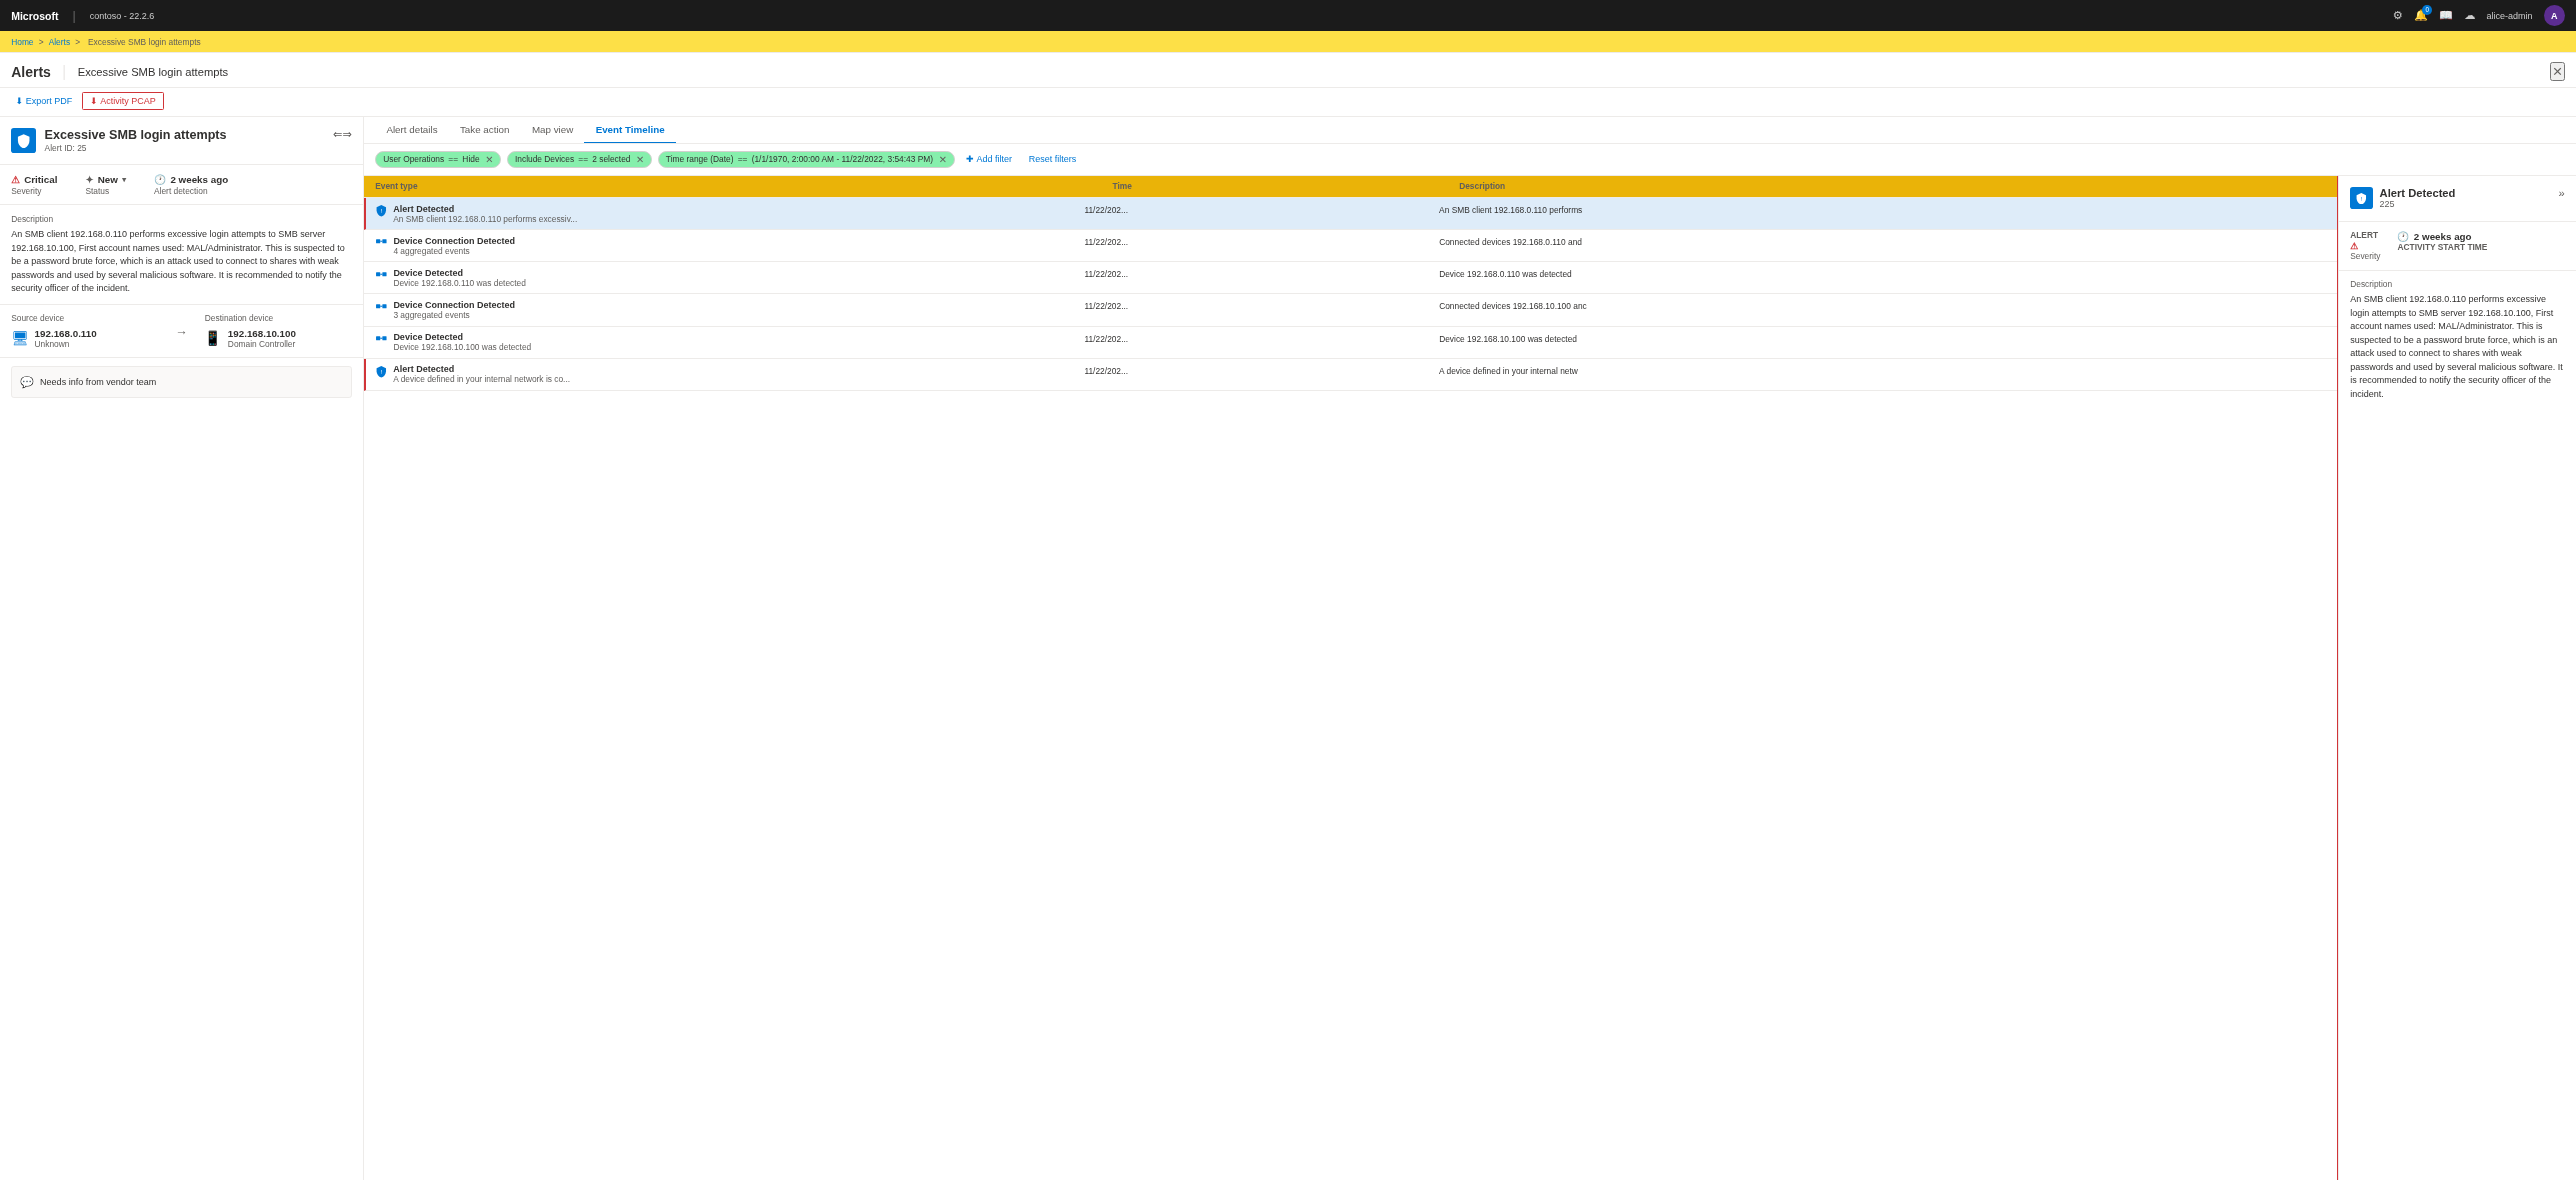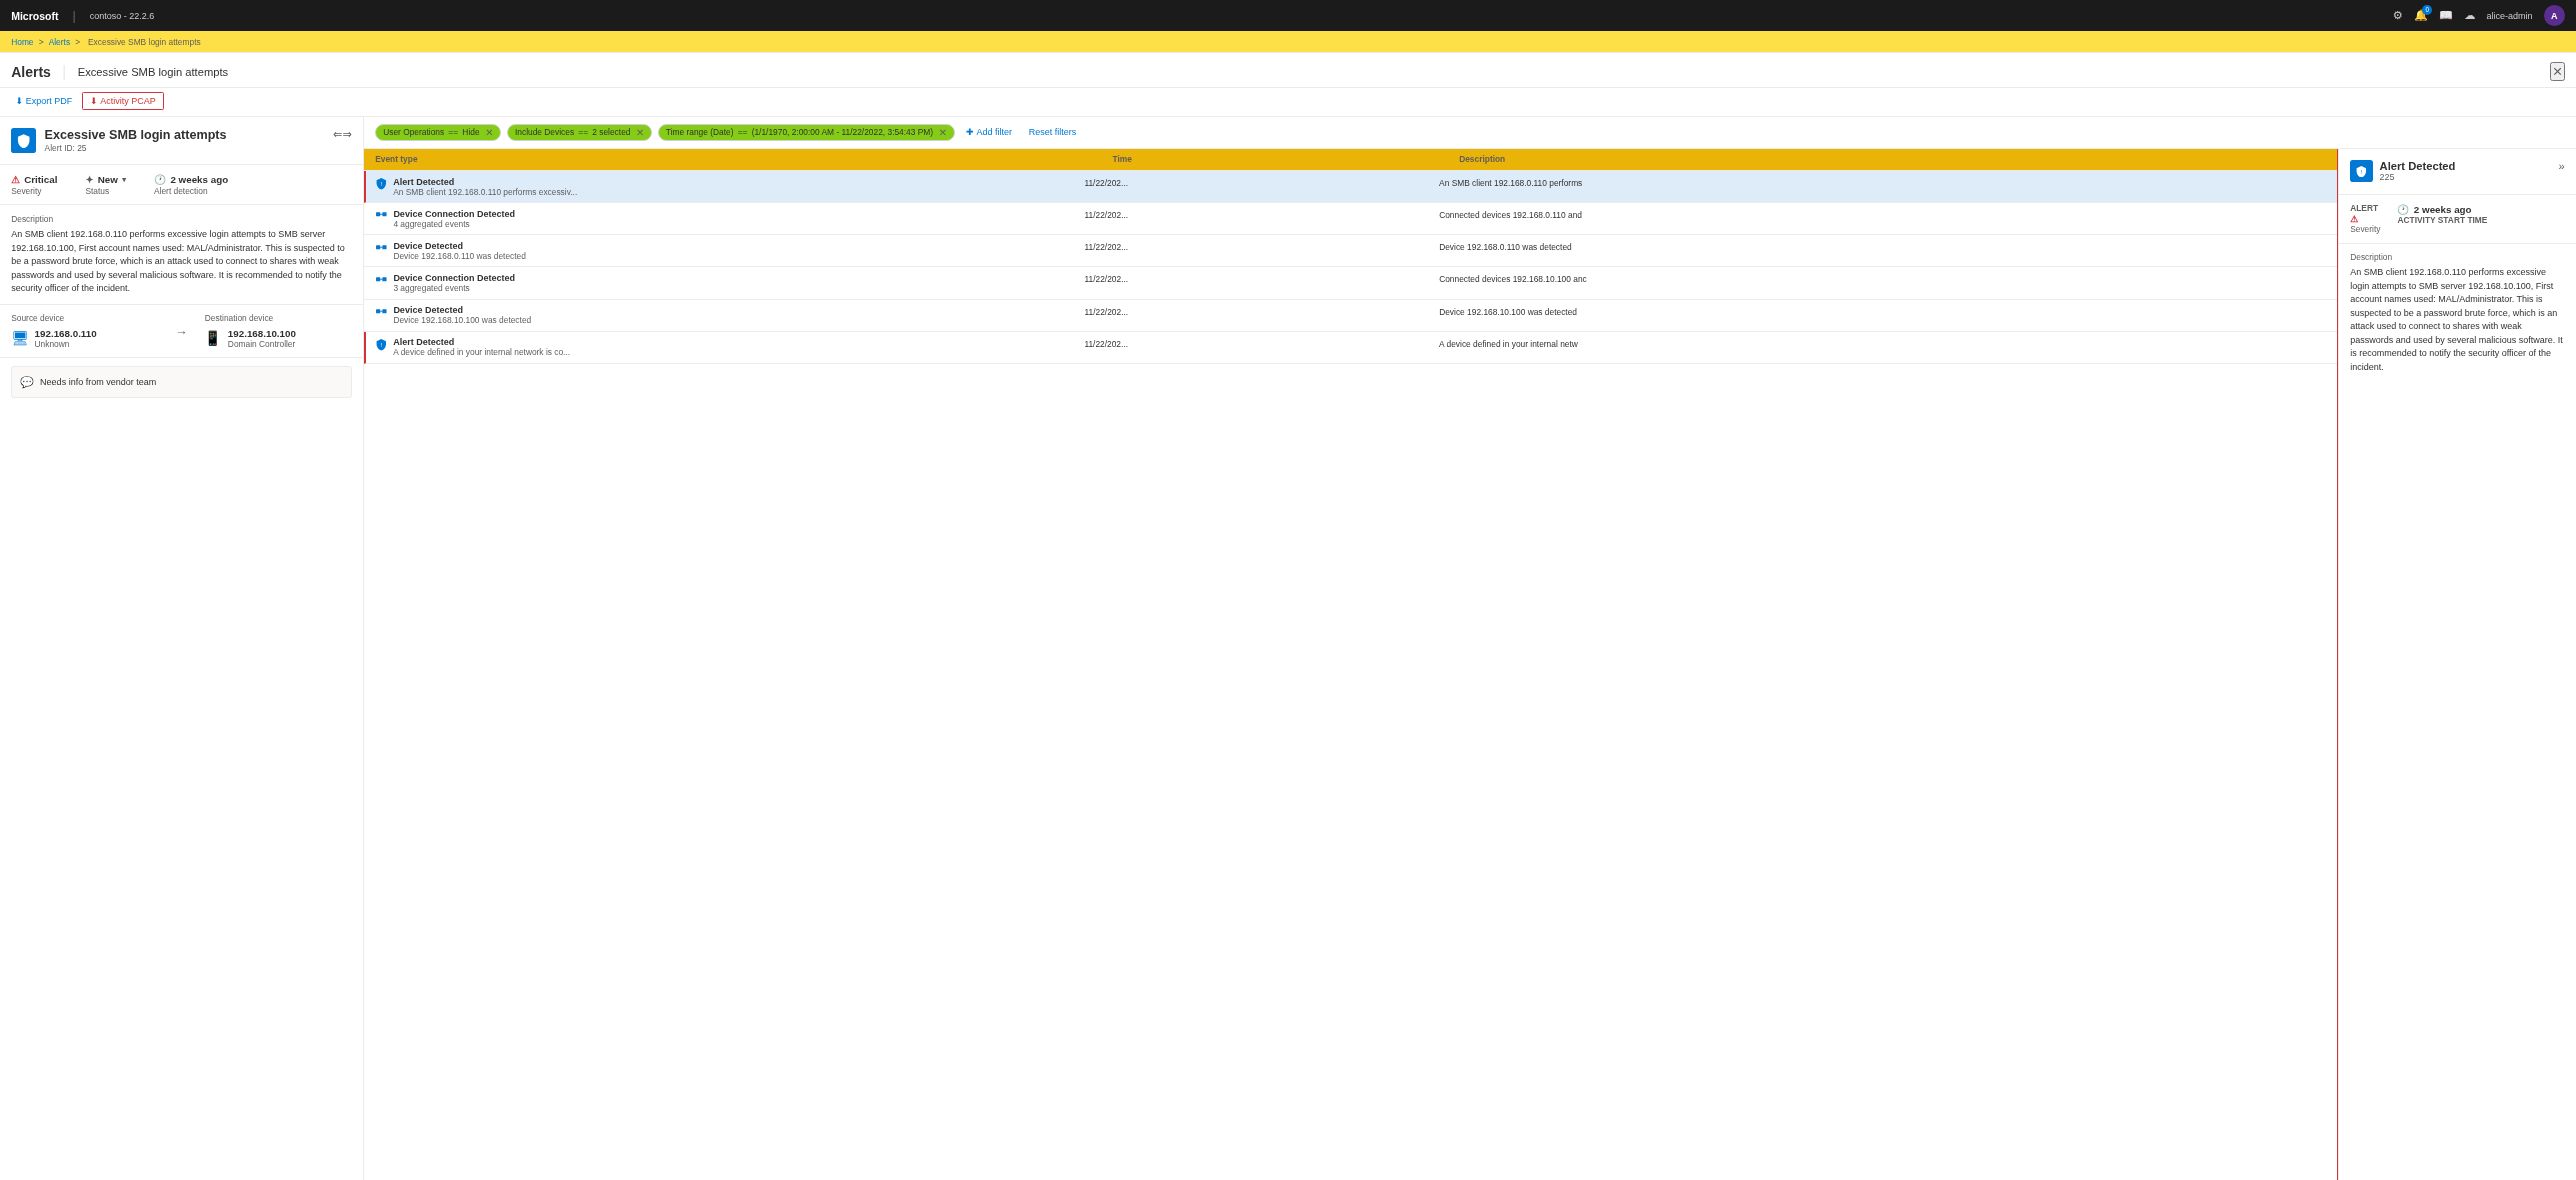--- a/index.html
+++ b/index.html
@@ -206,21 +206,21 @@
       display: flex;
       align-items: center;
       gap: 5.6px;
       padding: 7px 11.2px;
       background: #fff;
       border-bottom: 0.7px solid #edebe9;
       flex-wrap: wrap;
     }
     .filter-chip {
       display: flex; align-items: center; gap: 4.2px;
-      background: #84cc16; border: 0.7px solid #d2d0ce;
+      background: #86efac; border: 0.7px solid #d2d0ce;
       border-radius: 11.2px; padding: 2.1px 7px;
       font-size: 8.4px; color: #323130;
     }
     .filter-chip .chip-close { color: #605e5c; cursor: pointer; font-size: 9.8px; margin-left: 1.4px; }
     .filter-chip strong { font-weight: 400; }
     .add-filter-btn {
       display: flex; align-items: center; gap: 2.8px;
       color: #0078d4; background: none; border: none;
       font-size: 9px; cursor: pointer; padding: 2.1px 5.6px;
     }
@@ -442,20 +442,26 @@
 
     <div class="comment-section">
       <span class="comment-icon">💬</span>
       <span>Needs info from vendor team</span>
     </div>
 
   </div>
 
   <div class="right-panel">
 
+    <div class="tabs-bar">
+      <div class="tab">Alert details</div>
+      <div class="tab">Take action</div>
+      <div class="tab">Map view</div>
+      <div class="tab active">Event Timeline</div>
+    </div>
 
     <div class="filters-bar">
       <div class="filter-chip">
         <span>User Operations</span>
         <span> == </span>
         <strong>Hide</strong>
         <span class="chip-close">✕</span>
       </div>
       <div class="filter-chip">
         <span>Include Devices</span>

